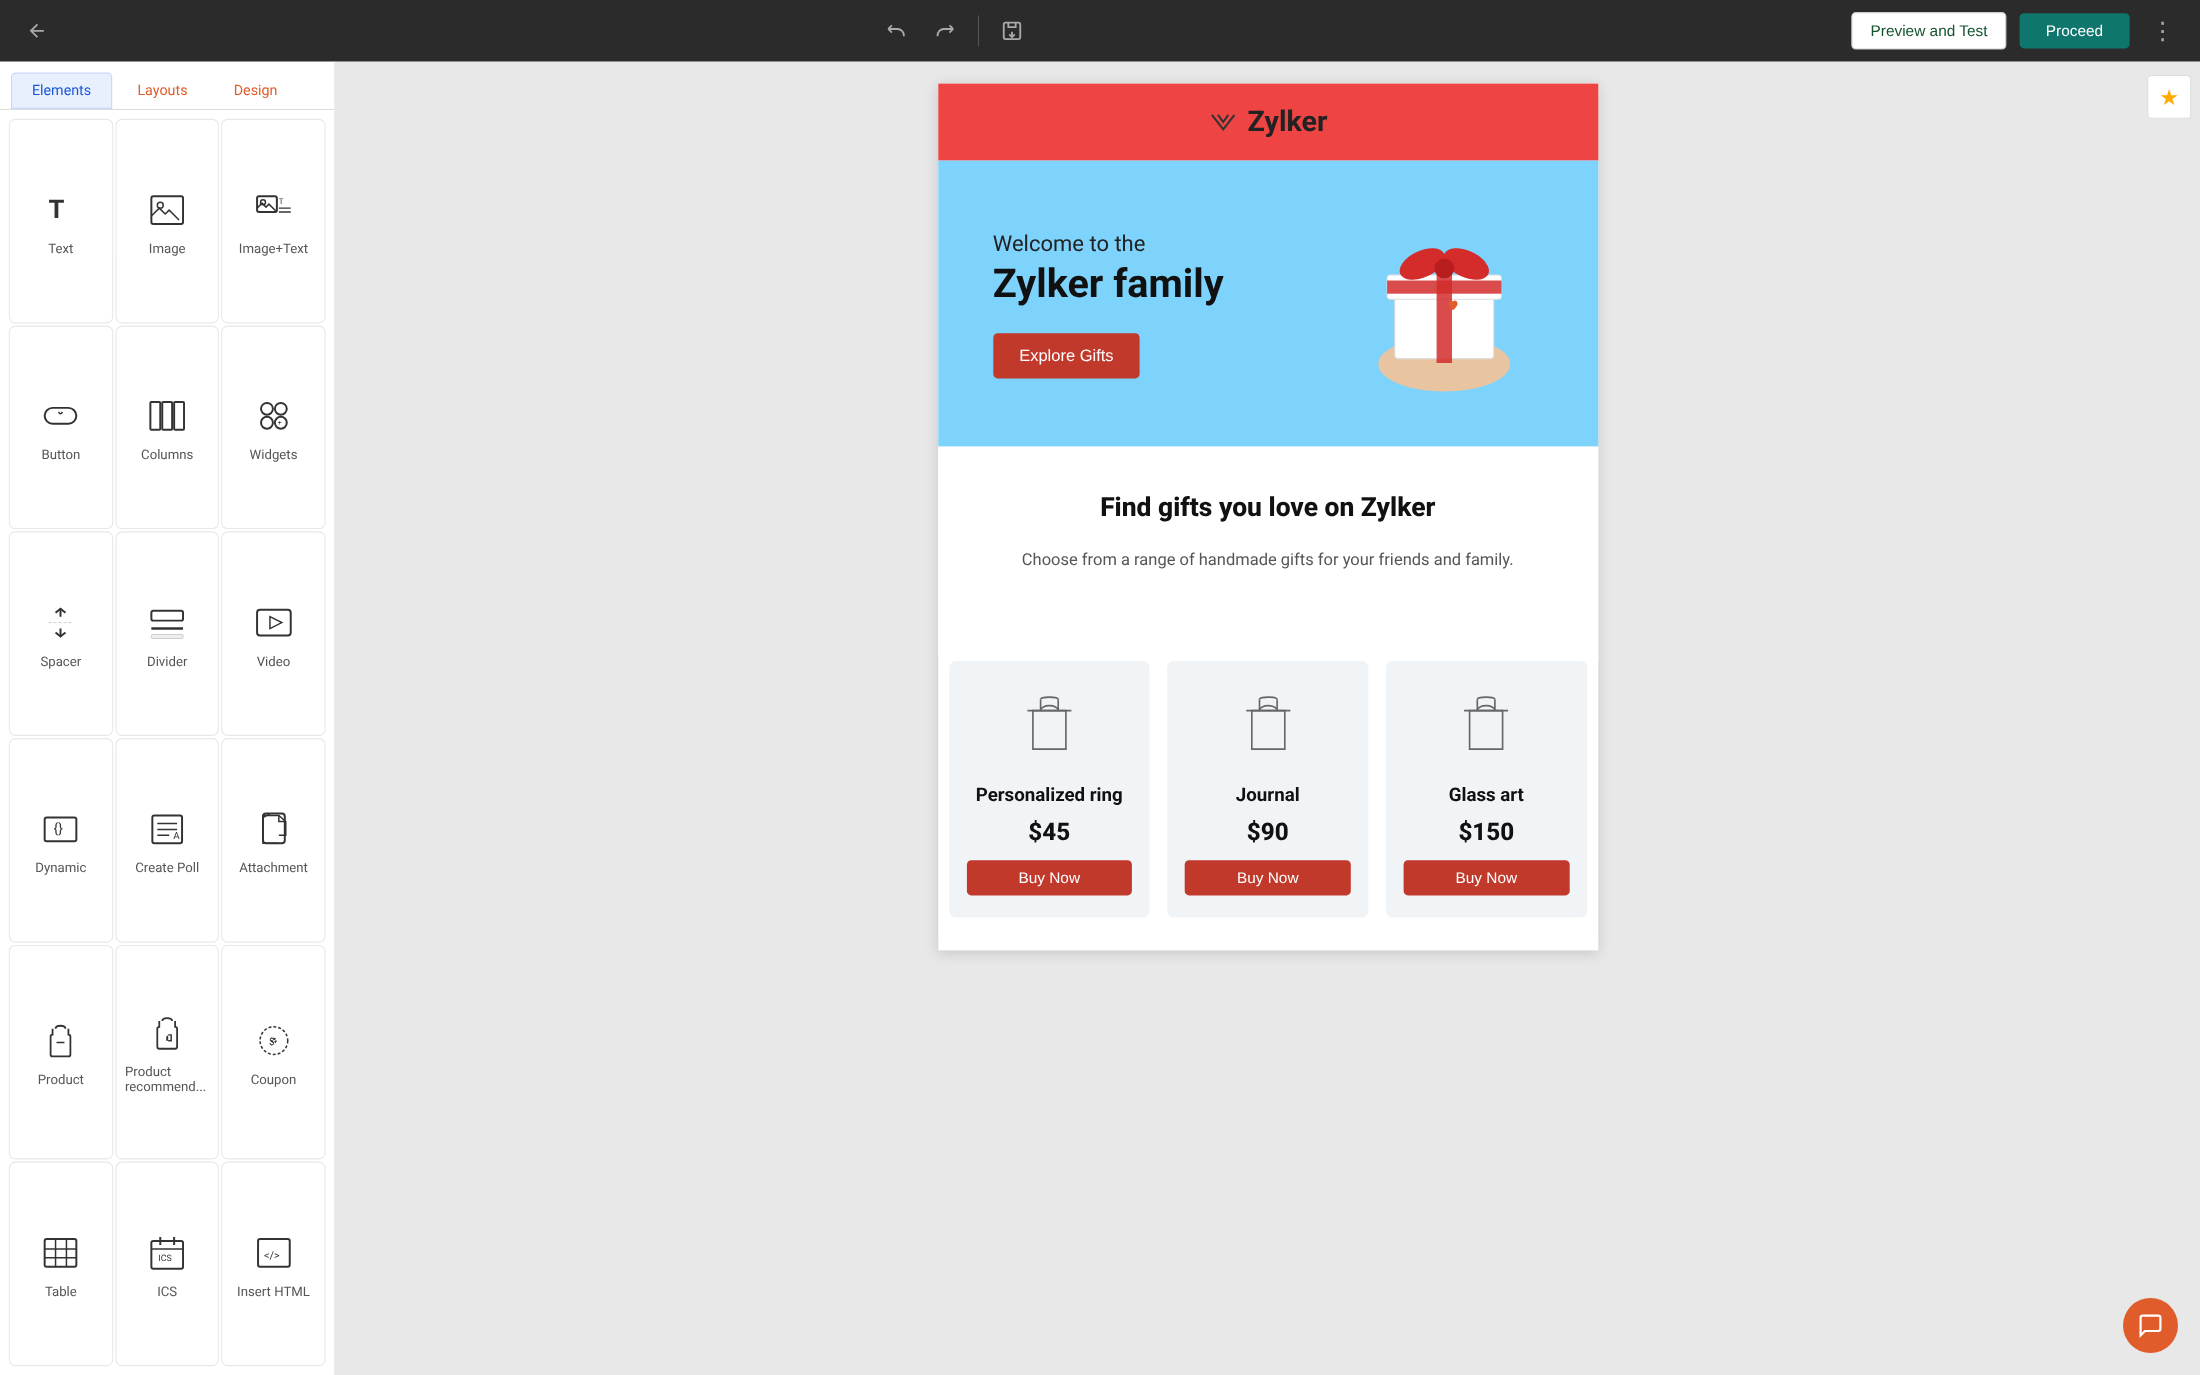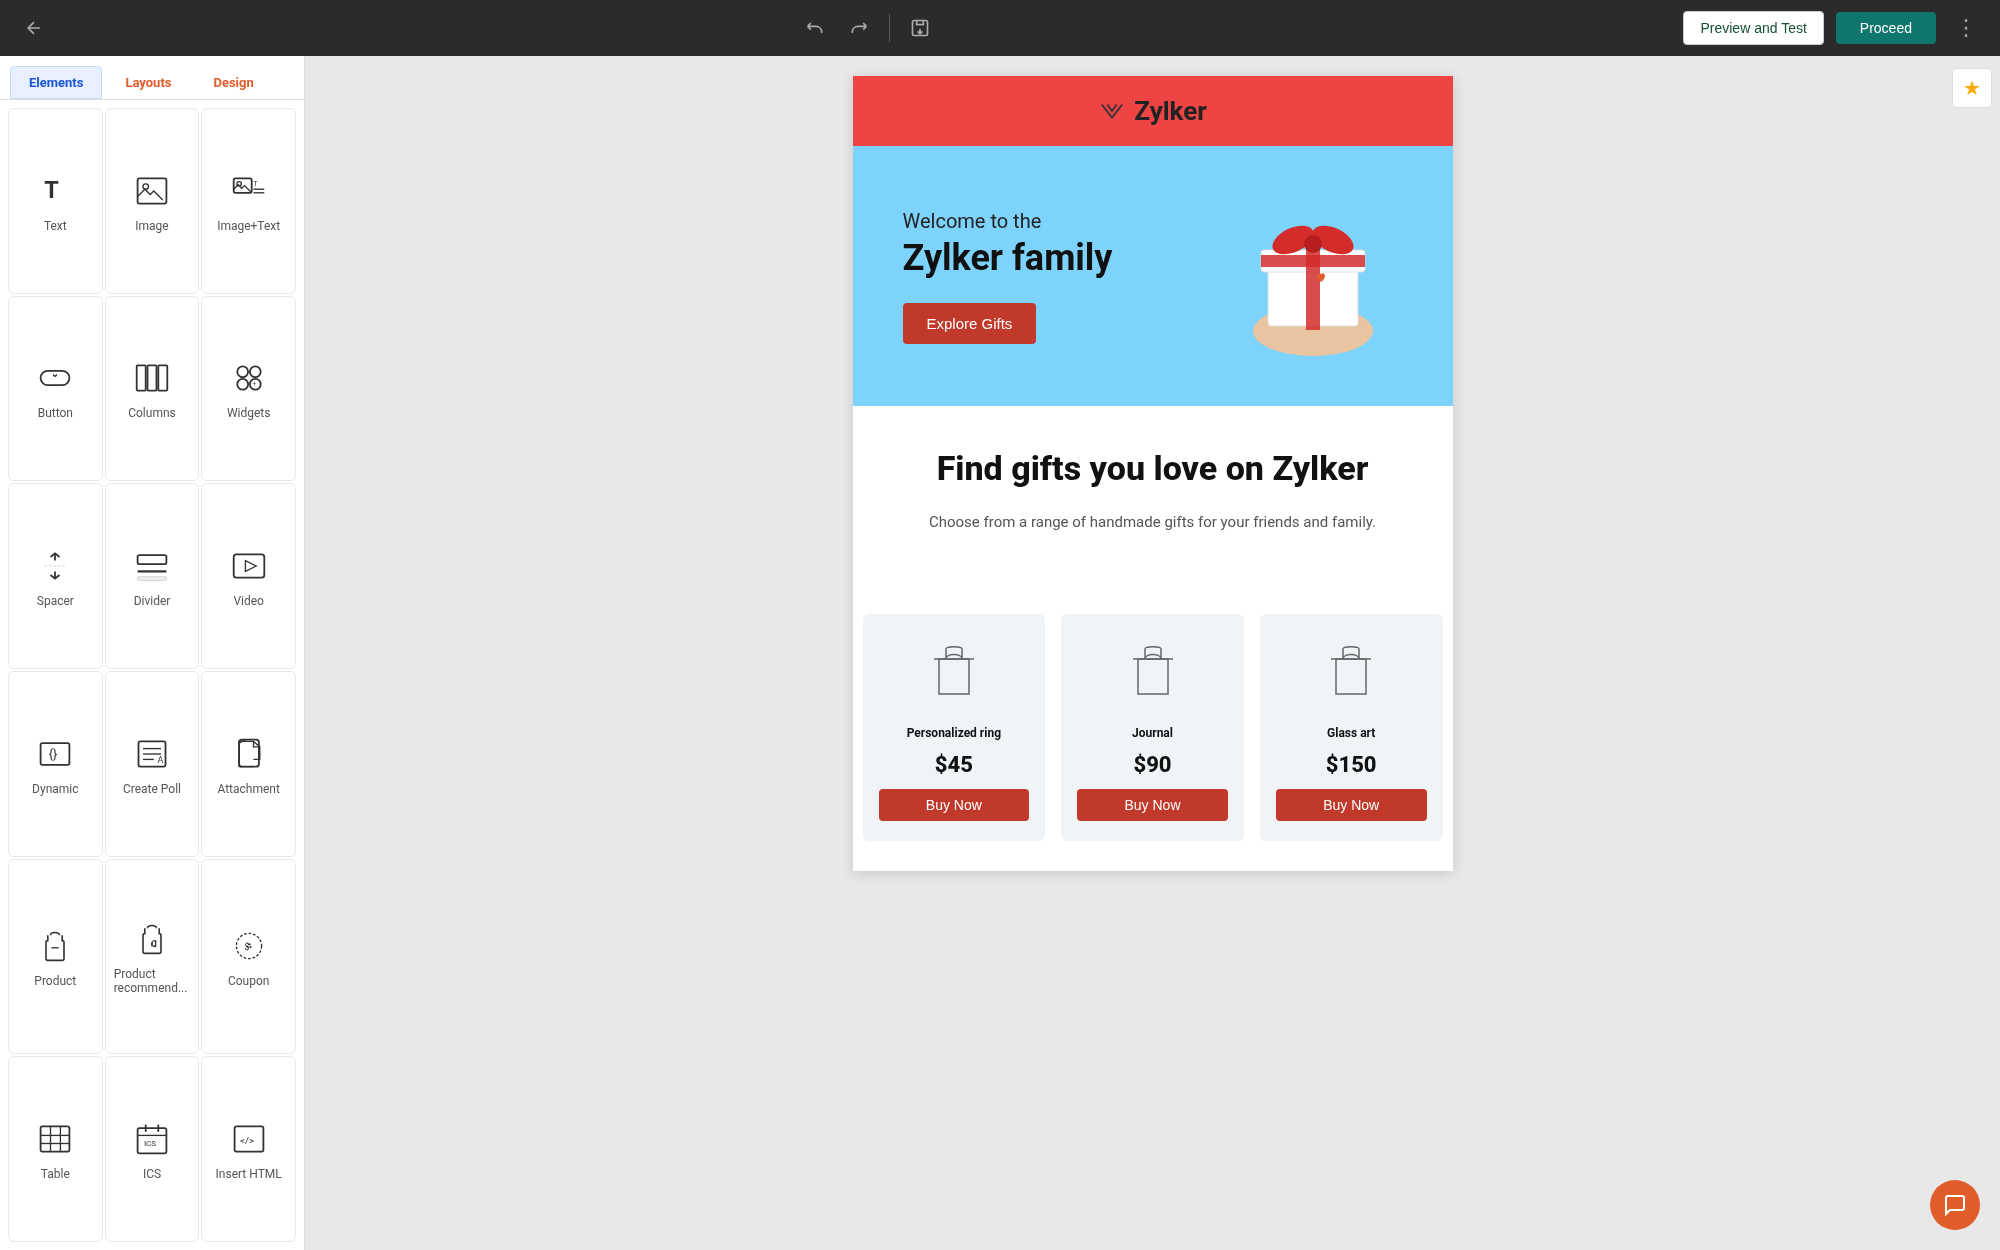--- a/index.html
+++ b/index.html
@@ -60,21 +60,21 @@
       border-bottom: 1px solid #ddd;
       padding: 10px 10px 0;
       gap: 4px;
     }
     .tab {
       padding: 8px 18px;
       font-size: 13px;
       border-radius: 4px 4px 0 0;
       cursor: pointer;
       border: 1px solid transparent;
-      font-weight: 700;
+      font-weight: 400;
     }
     .tab.active-elements {
       background: #e8f0fe;
       color: #1a56db;
       border-color: #c7d7fa;
     }
     .tab.active-layouts {
       color: #e05c2a;
       background: none;
     }
@@ -162,21 +162,21 @@
       width: 200px; height: 180px;
       display: flex; align-items: center; justify-content: center;
     }
 
     
     .email-content {
       padding: 40px 30px;
       background: white;
       text-align: center;
     }
-    .main-heading { font-size: 34px; font-weight: 800; color: #111; margin-bottom: 20px; line-height: 1.3; }
+    .main-heading { font-size: 24px; font-weight: 800; color: #111; margin-bottom: 20px; line-height: 1.3; }
     .sub-text { font-size: 15px; color: #555; line-height: 1.6; margin-bottom: 40px; }
 
     
     .product-grid {
       display: flex;
       gap: 16px;
       justify-content: center;
       padding: 0 10px 30px;
     }
     .product-card {
@@ -188,21 +188,21 @@
       display: flex;
       flex-direction: column;
       align-items: center;
       gap: 12px;
     }
     .product-card-img {
       width: 80px; height: 80px;
       display: flex; align-items: center; justify-content: center;
     }
     .product-card-img svg { width: 70px; height: 70px; stroke: #666; fill: none; stroke-width: 1.5; }
-    .product-name { font-size: 12px; font-weight: 700; color: #111; }
+    .product-name { font-size: 17px; font-weight: 700; color: #111; }
     .product-price { font-size: 22px; font-weight: 800; color: #111; }
     .btn-buy {
       background: #c0392b; color: white;
       border: none; border-radius: 4px;
       padding: 8px 28px; font-size: 14px;
       cursor: pointer; width: 100%;
     }
 
     
     .star-btn {

